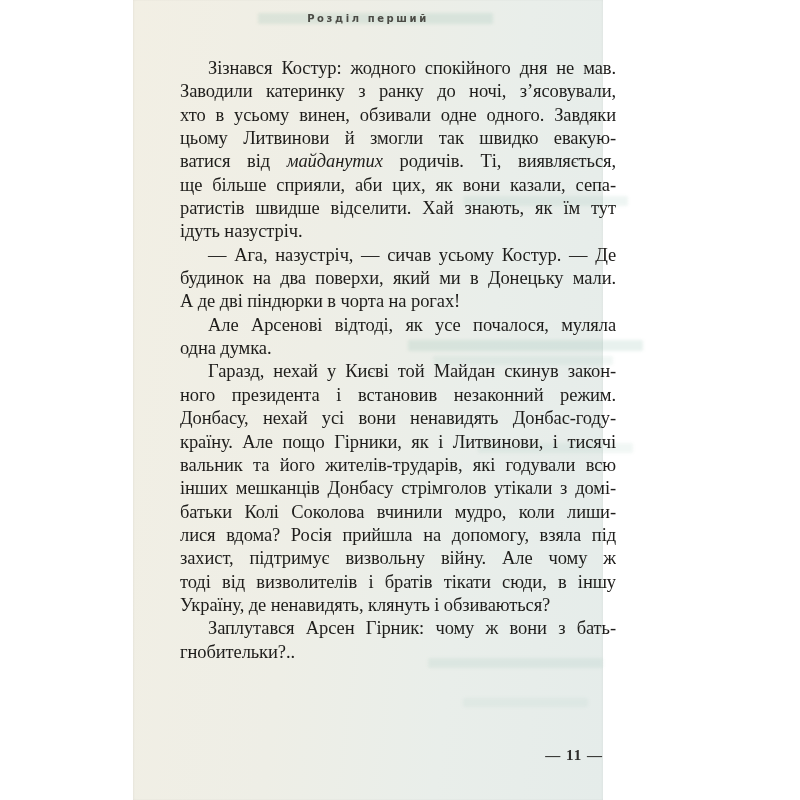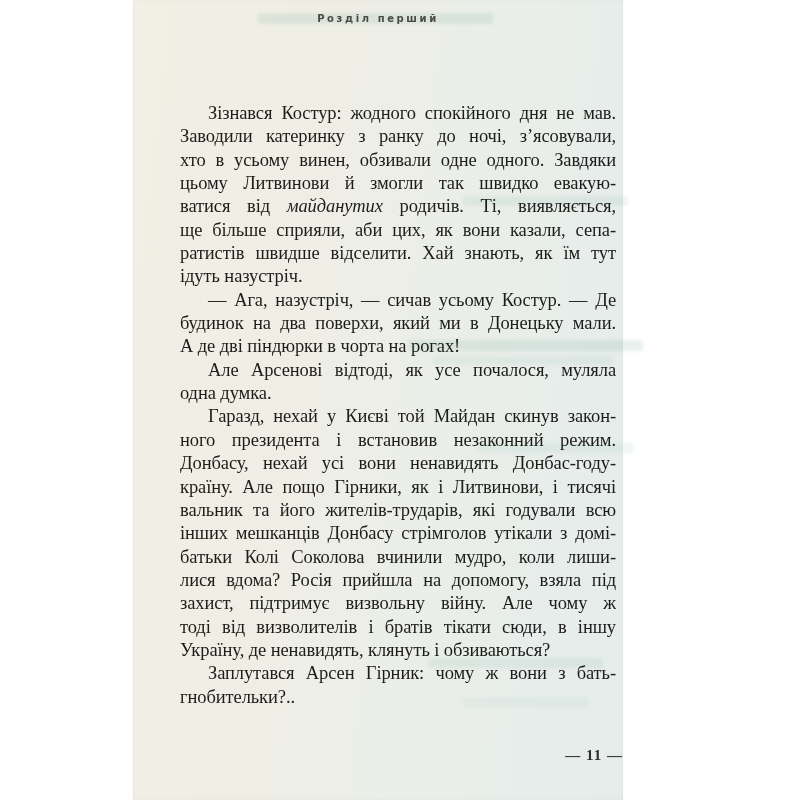--- a/index.html
+++ b/index.html
@@ -9,42 +9,40 @@
     position: relative;
     overflow: hidden;
     font-family: "Liberation Serif", "DejaVu Serif", serif;
   }
   .page {
     position: absolute;
     left: 133px; top: 0;
     width: 470px; height: 800px;
     background: linear-gradient(97deg, #f2efe4 0%, #eeeee6 40%, #e9eeea 70%, #e5ecea 100%);
     box-shadow: inset 1px 0 2px rgba(0,0,0,0.04), inset -1px 0 2px rgba(0,0,0,0.03);
-    padding-left: 20px;
   }
   .chapter-header {
     position: absolute;
     top: 13px; left: 0;
     width: 100%;
     text-align: center;
     font-family: "DejaVu Sans", "Liberation Sans", sans-serif;
     font-size: 10px;
     font-weight: 700;
     letter-spacing: 2.6px;
     color: #4b4b45;
   }
   .text-block {
     position: absolute;
     left: 47px; top: 57px;
     width: 436px;
     font-size: 18.5px;
     line-height: 23.35px;
     color: #1e1d1b;
     letter-spacing: -0.1px;
-    margin-top: 45px;
   }
   .para { margin: 0; }
   .line {
     height: 23.35px;
     overflow: hidden;
     text-align: justify;
     text-align-last: justify;
     white-space: normal;
   }
   .line.first { padding-left: 28px; }

